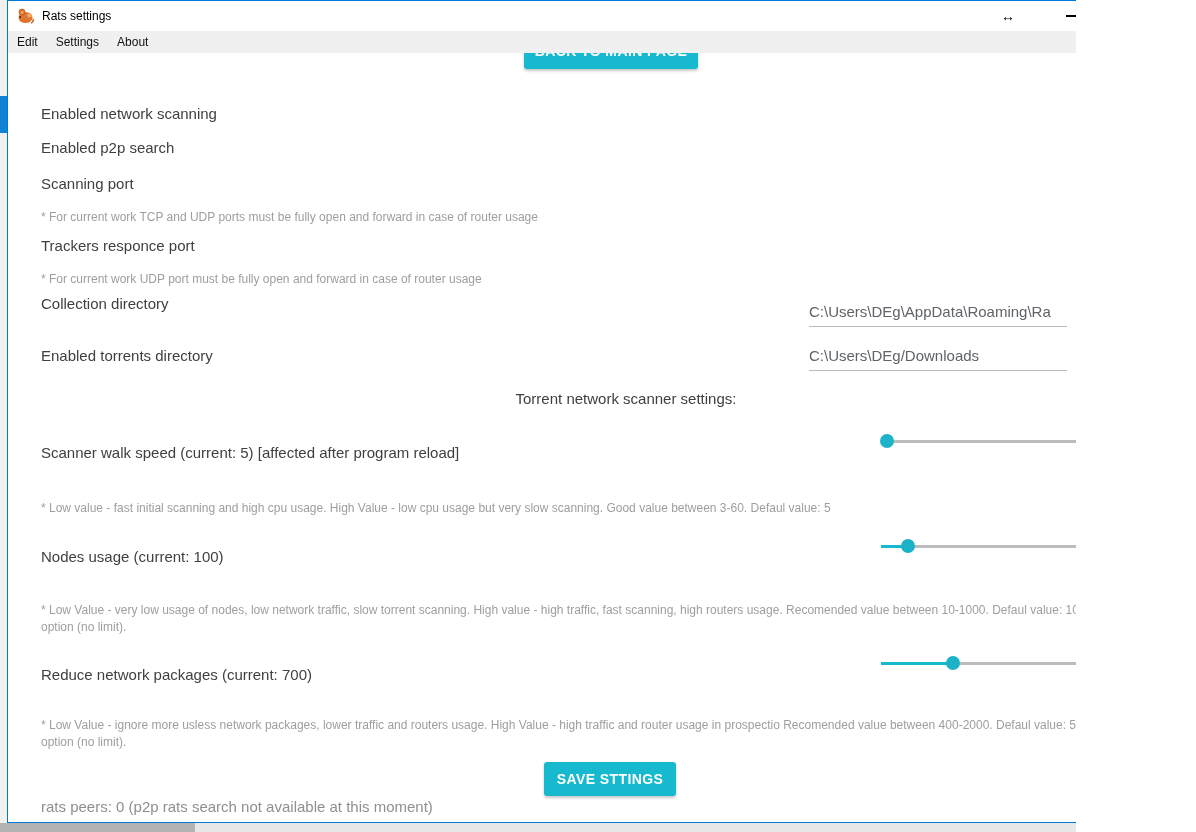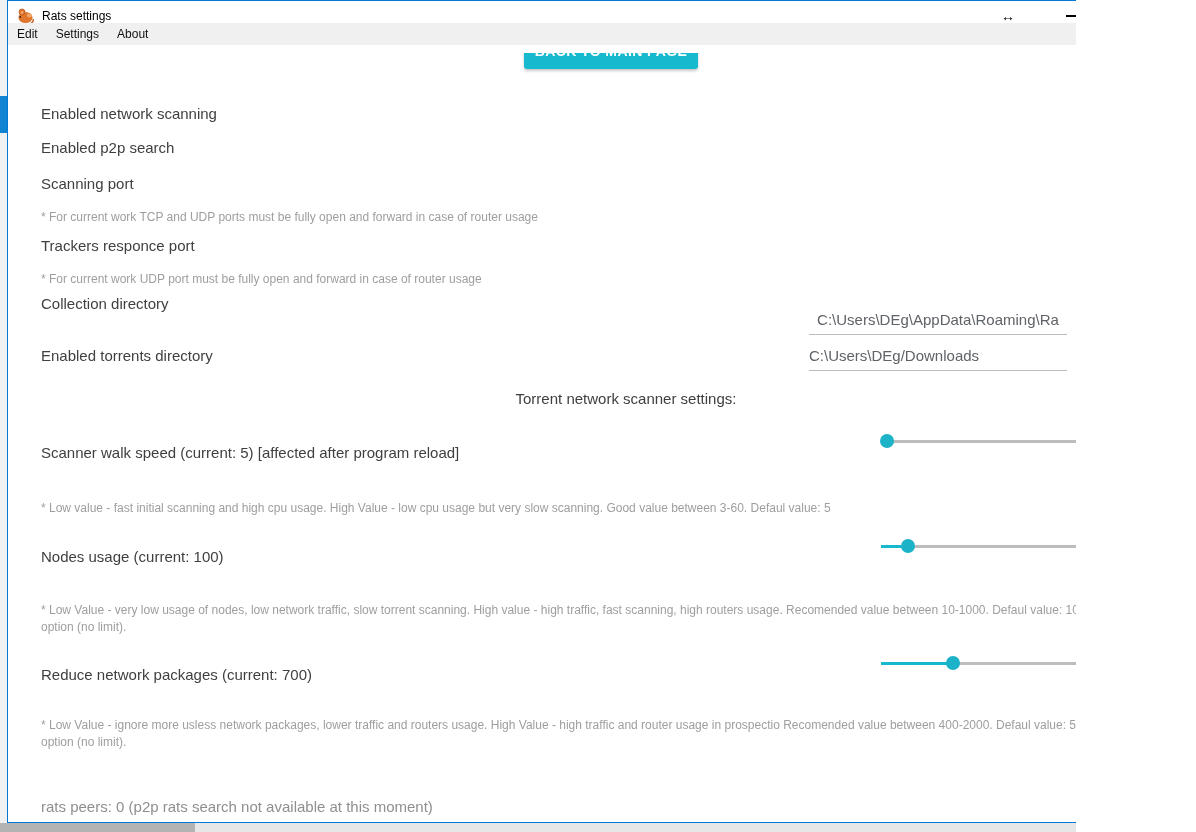--- a/index.html
+++ b/index.html
@@ -26,21 +26,21 @@
   .cap-btn { position:absolute; top:0; height:30px; display:flex; align-items:center; justify-content:center;
              color:#000; cursor:default; }
   .resize-glyph { left:985px; width:30px; font-size:14px; font-weight:bold; }
   .min-glyph { left:1048px; width:30px; }
   .min-glyph .bar { width:11px; height:2px; background:#000; }
   .max-glyph { left:1090px; width:30px; }
   .max-glyph .box { width:11px; height:11px; border:1.5px solid #000; }
   .close-glyph { left:1140px; width:30px; font-size:21px; font-weight:300; }
 
   
-  .menu-bar { position:absolute; left:0; top:22px; width:1178px; height:22px; background:#f0f0f0;
+  .menu-bar { position:absolute; left:0; top:30px; width:1178px; height:22px; background:#f0f0f0;
               display:flex; }
   .menu-item { font-size:12px; color:#111; padding:0 9px; height:22px; line-height:22px; }
 
   
   .content { position:absolute; left:0; top:52px; width:1178px; height:769px; background:#fff; overflow:hidden;margin-left:20px; }
 
   .cyan-btn { position:absolute; background:#17b9ce; color:#ffffff; border:none; border-radius:3px;
               font-family:"Liberation Sans", sans-serif; font-size:14px; font-weight:bold;
               letter-spacing:0.4px; box-shadow:0 2px 3px rgba(0,0,0,0.22); cursor:pointer; }
   .back-btn { left:496px; top:-20px; width:174px; height:36px; }
@@ -140,21 +140,21 @@
 
       <span class="row-label" style="top:122px">Scanning port</span>
       <input class="line-input port-input" style="top: 120px;" value="4445">
       <div class="note" style="top:156px">* For current work TCP and UDP ports must be fully open and forward in case of router usage</div>
 
       <span class="row-label" style="top:184px">Trackers responce port</span>
       <input class="line-input port-input" style="top: 182px;" value="4446">
       <div class="note" style="top:218px">* For current work UDP port must be fully open and forward in case of router usage</div>
 
       <span class="row-label" style="top:242px">Collection directory</span>
-      <input class="line-input dir-input" style="top: 252px; text-align: center;" value="C:\Users\DEg\AppData\Roaming\Ra">
+      <input class="line-input dir-input" style="top: 244px;" value="C:\Users\DEg\AppData\Roaming\Ra">
       <button class="cyan-btn browse-btn" style="top:238px">BROWSE</button>
 
       <span class="row-label" style="top:294px">Enabled torrents directory</span>
       <input class="line-input dir-input" style="top: 288px;" value="C:\Users\DEg/Downloads">
       <button class="cyan-btn browse-btn" style="top:286px">BROWSE</button>
 
       <div class="section-heading" style="top:337px">Torrent network scanner settings:</div>
 
       <div class="slider" style="top:381px">
         <div class="slider-track"></div>
@@ -173,20 +173,21 @@
       <div class="note" style="top:549px">* Low Value - very low usage of nodes, low network traffic, slow torrent scanning. High value - high traffic, fast scanning, high routers usage. Recomended value between 10-1000. Defaul value: 100. 0 - Ignore this option (no limit).</div>
 
       <div class="slider" style="top:603px">
         <div class="slider-track"></div>
         <div class="slider-fill" style="width: 24%;"></div>
         <div class="slider-thumb" style="left: 24%;"></div>
       </div>
       <span class="row-label" style="top:613px">Reduce network packages (current: 700)</span>
       <div class="note" style="top:664px">* Low Value - ignore more usless network packages, lower traffic and routers usage. High Value - high traffic and router usage in prospectio Recomended value between 400-2000. Defaul value: 500. 0 - Ignore this option (no limit).</div>
 
+      <button class="cyan-btn save-btn">SAVE STTINGS</button>
 
       <div class="status-text">rats peers: 0 (p2p rats search not available at this moment)</div>
     </div>
 
     <div class="scrollbar">
       <div class="scroll-arrow scroll-up">▲</div>
       <div class="scroll-thumb"></div>
       <div class="scroll-arrow scroll-down">▼</div>
     </div>
 

